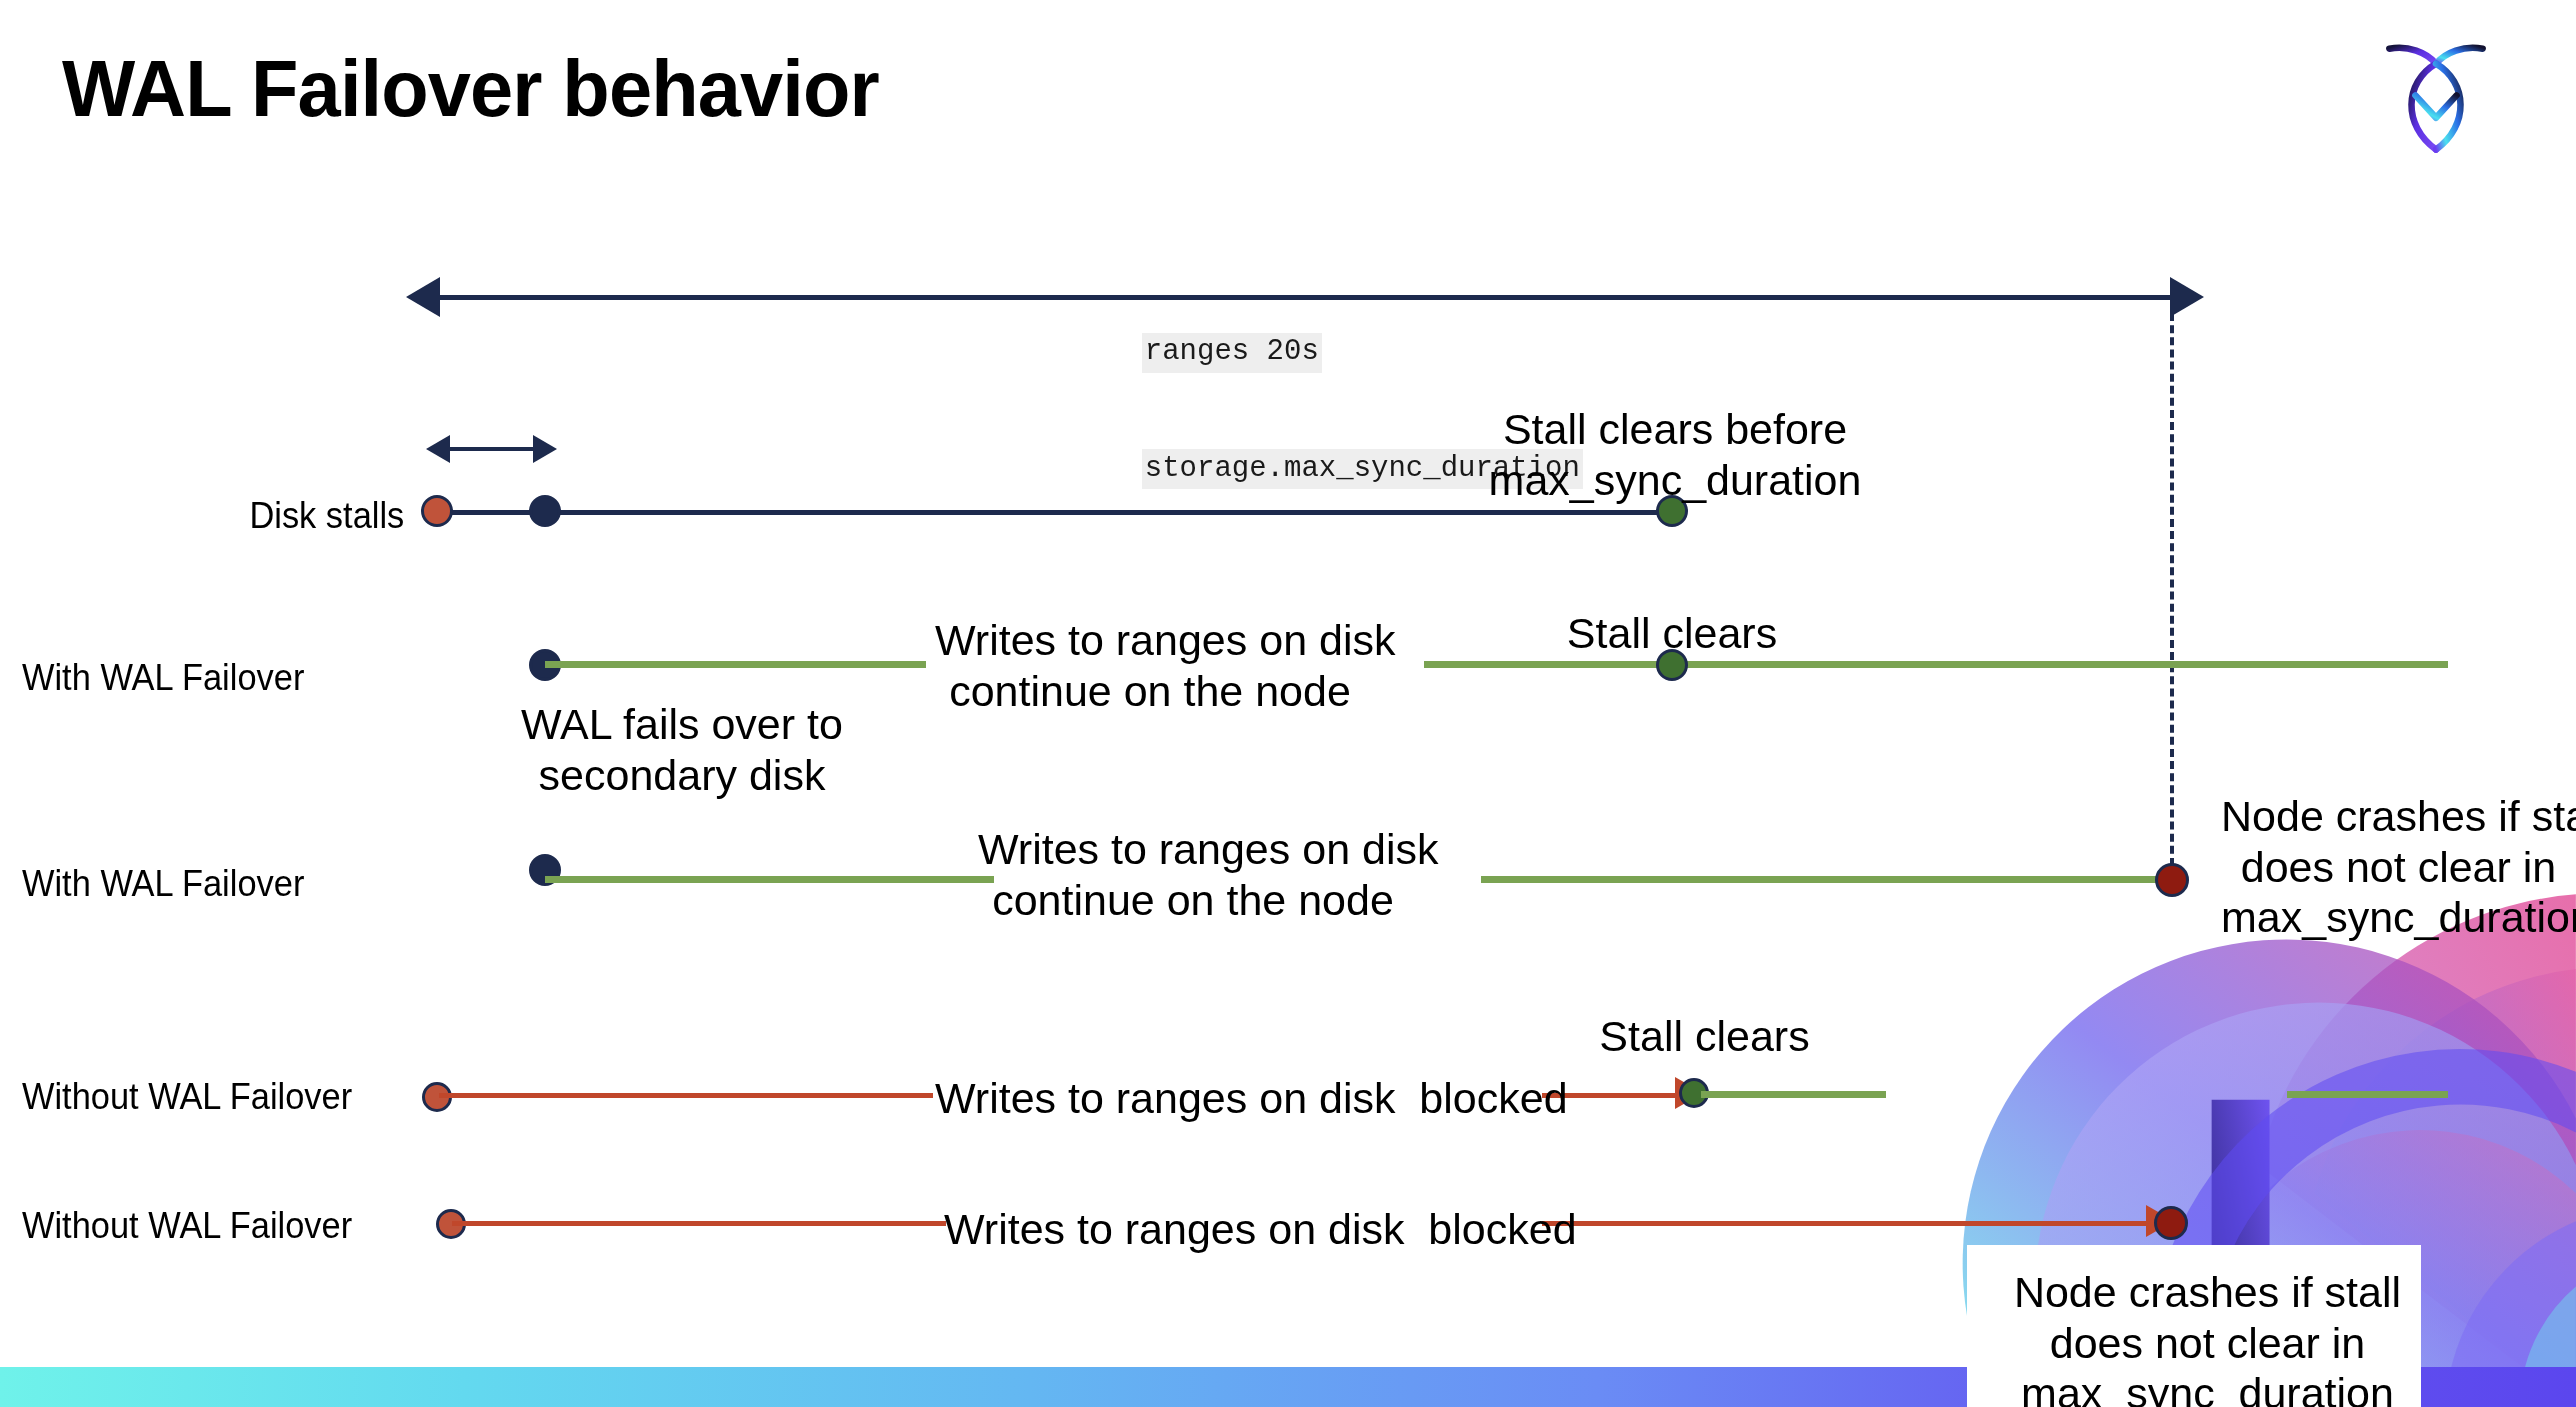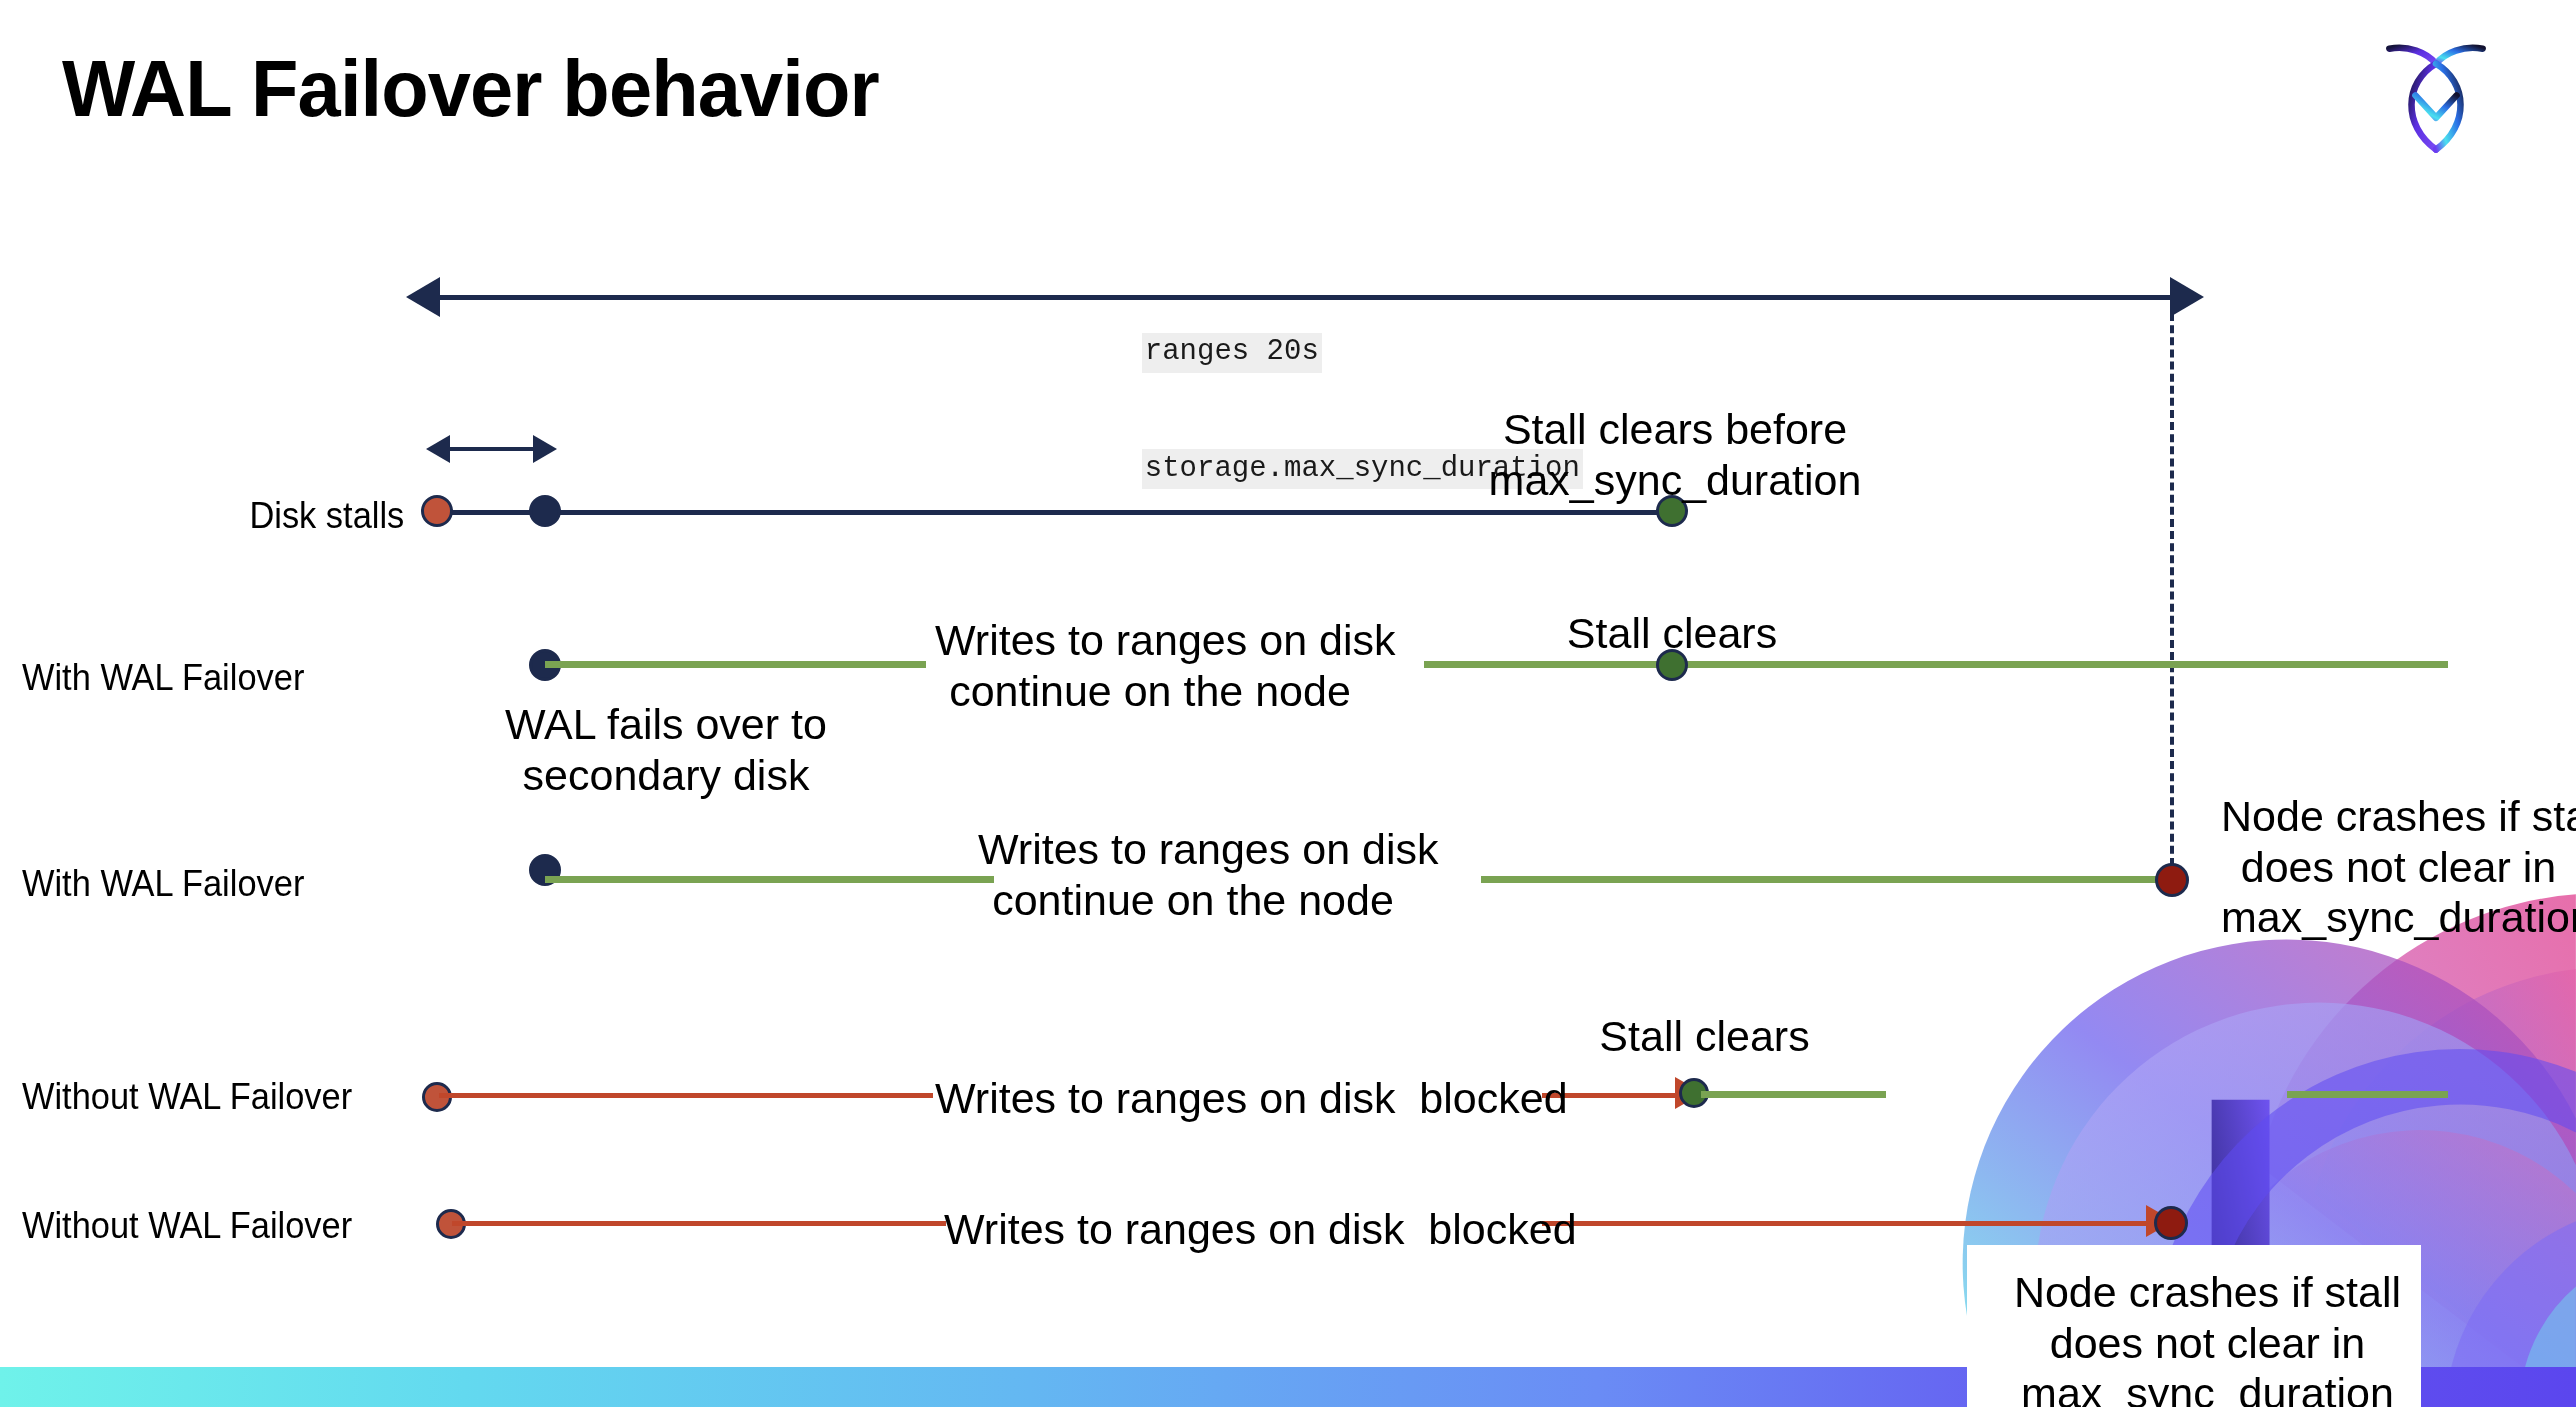--- a/index.html
+++ b/index.html
@@ -188,21 +188,21 @@
   <div class="lbl cond" style="left:22.4px;top:656px;width:396px;text-align:left;font-size:37px;">With WAL Failover</div>
 
   <div class="dot navy" style="left:529px;top:649px;width:32px;height:32px;"></div>
   <div class="gline" style="left:545px;top:661px;width:381px;"></div>
   <div class="gline" style="left:1424px;top:661px;width:1024px;"></div>
   <div class="dot green" style="left:1656px;top:649px;width:32px;height:32px;"></div>
 
   <div class="lbl c" style="left:935px;top:615px;width:430px;">Writes to ranges on disk
 continue on the node</div>
   <div class="lbl c" style="left:1532px;top:608px;width:280px;">Stall clears</div>
-  <div class="lbl c" style="left:479px;top:699px;width:374px;">WAL fails over to
+  <div class="lbl c" style="left:495px;top:699px;width:374px;">WAL fails over to
 secondary disk</div>
 
   <div class="lbl cond" style="left:22.4px;top:862px;width:396px;text-align:left;font-size:37px;">With WAL Failover</div>
 
   <div class="dot navy" style="left:529px;top:854px;width:32px;height:32px;"></div>
   <div class="gline" style="left:545px;top:876px;width:449px;"></div>
   <div class="gline" style="left:1481px;top:876px;width:695px;"></div>
   <div class="dot darkred" style="left:2155px;top:863px;width:34px;height:34px;"></div>
 
   <div class="lbl c" style="left:978px;top:824px;width:430px;">Writes to ranges on disk

